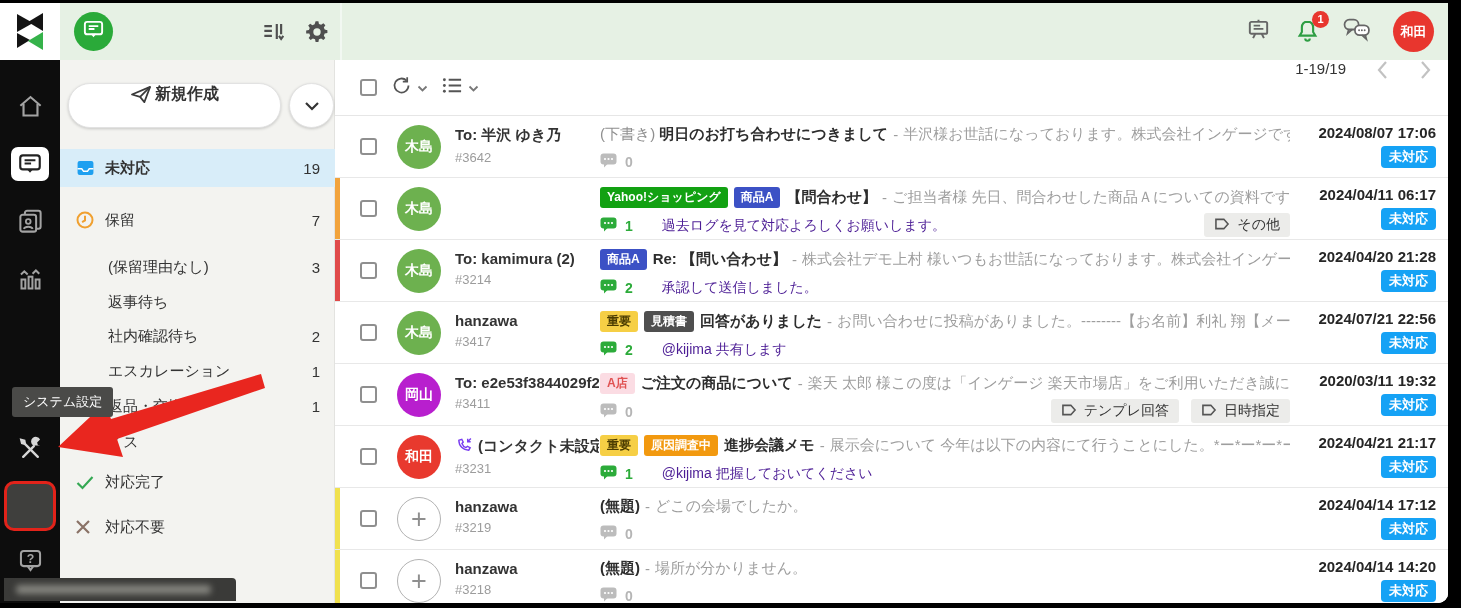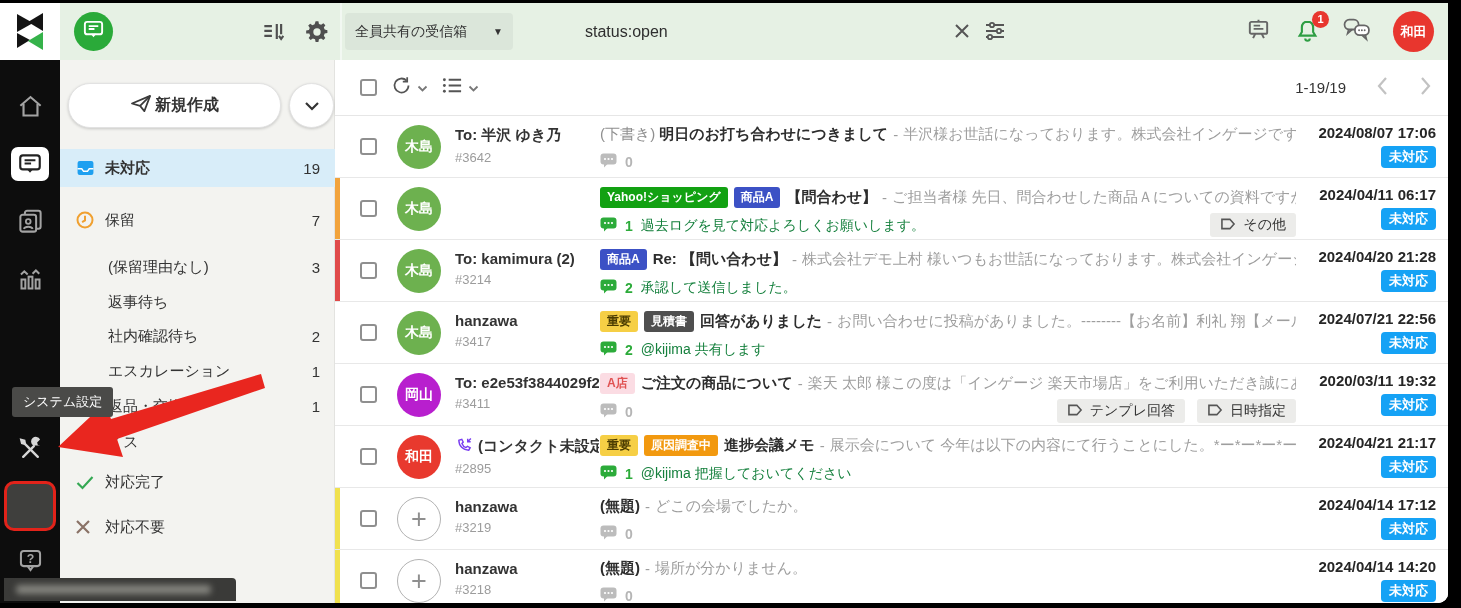--- a/index.html
+++ b/index.html
@@ -40,64 +40,64 @@
   .nav-active-bg{position:absolute;width:38px;height:34px;background:#fff;border-radius:7px;}
   .nav-item svg{position:relative;}
   .nav-highlight{position:absolute;left:4px;top:421px;width:52px;height:50px;background:#3f3f3d;
           border:3px solid #e2231a;border-radius:10px;box-sizing:border-box;z-index:3;}
 
   
   .tree-panel{position:absolute;left:60px;top:57px;width:275px;bottom:0;background:#f3f3f0;
           border-right:1px solid #e3e3e0;box-sizing:border-box;}
   .compose-btn{position:absolute;left:8px;top:23px;width:211px;height:43px;background:#fff;
           border:1px solid #e2e2e2;border-radius:22px;box-shadow:0 1px 3px rgba(0,0,0,.18);
-          display:flex;align-items:center;justify-content:center;gap:2px;
+          display:flex;justify-content:center;gap:2px;
           font-size:16px;font-weight:bold;color:#333;cursor:pointer;}
   .compose-caret{position:absolute;left:229px;top:23px;width:43px;height:43px;background:#fff;
           border:1px solid #e2e2e2;border-radius:50%;box-shadow:0 1px 3px rgba(0,0,0,.18);
           display:flex;align-items:center;justify-content:center;cursor:pointer;}
   .tree-item{position:absolute;left:0;width:275px;height:38px;display:flex;align-items:center;
           cursor:pointer;font-size:15px;color:#333;}
   .tree-item .t-icon{width:22px;margin-left:15px;display:flex;}
   .tree-item .t-label{margin-left:8px;white-space:nowrap;}
   .tree-item.sub .t-label{margin-left:48px;}
   .tree-item .t-count{position:absolute;right:15px;font-size:15px;color:#333;}
   .tree-item.active{background:#d8edf9;}
   .tree-item.active .t-label{font-weight:bold;}
 
   
   .list{position:absolute;left:335px;top:57px;right:0;bottom:0;background:#fff;}
   .list-toolbar{position:absolute;left:0;right:0;top:0;height:55px;border-bottom:1px solid #e6e6e6;}
   .cb{display:inline-block;width:17px;height:17px;border:2px solid #8f8f8f;border-radius:3px;
           background:#fff;box-sizing:border-box;cursor:pointer;}
   .tb-left{position:absolute;left:25px;top:0;height:55px;display:flex;align-items:center;gap:14px;}
-  .tb-right{position:absolute;right:16px;top:0;height:55px;display:flex;align-items:center;gap:30px;}
+  .tb-right{position:absolute;right:16px;top:0;height:55px;display:flex;gap:30px;}
   .tb-range{font-size:15px;color:#333;}
   .tb-group{display:flex;align-items:center;gap:5px;cursor:pointer;}
   .rows{position:absolute;left:0;right:0;top:56px;}
   .row{position:relative;height:62px;border-bottom:1px solid #e8e8e8;box-sizing:border-box;background:#fff;}
   .stripe{position:absolute;left:0;top:0;width:5px;height:100%;}
   .row .cb{position:absolute;left:25px;top:22px;}
   .avatar{position:absolute;left:62px;top:9px;width:44px;height:44px;border-radius:50%;
           color:#fff;font-size:14px;font-weight:bold;display:flex;align-items:center;justify-content:center;}
   .avatar.plus{background:#fff;border:1.5px solid #b3b3b3;color:#8f8f8f;font-size:27px;font-weight:300;box-sizing:border-box;}
   .namecol{position:absolute;left:120px;top:10px;width:144px;overflow:hidden;}
   .name{font-size:15px;font-weight:600;color:#333;white-space:nowrap;display:flex;align-items:center;gap:4px;}
   .tid{font-size:13px;color:#9c9c9c;margin-top:5px;}
-  .maincol{position:absolute;left:265px;right:152px;top:9px;}
+  .maincol{position:absolute;left:265px;right:158px;top:9px;}
   .line1{white-space:nowrap;overflow:hidden;font-size:15px;display:flex;align-items:center;}
   .prefix{color:#8f8f8f;margin-right:4px;}
   .lbl{display:inline-block;font-size:12px;font-weight:bold;border-radius:3px;
           padding:2px 7px;margin-right:6px;white-space:nowrap;flex:none;}
   .subj{font-weight:bold;color:#2d2d2d;flex:none;}
   .sep{color:#9e9e9e;margin:0 5px;flex:none;}
   .preview{color:#9e9e9e;overflow:hidden;white-space:nowrap;}
   .line2{position:relative;margin-top:8px;height:20px;display:flex;align-items:center;gap:8px;}
   .c-count{font-size:14px;font-weight:bold;}
-  .c-text{font-size:14px;color:#15803d;}
+  .c-text{font-size:14px;color:#4c1d95;margin-left:21px;}
   .tags{position:absolute;right:0;top:-3px;display:flex;gap:12px;}
   .tag{background:#ececea;border-radius:3px;padding:3px 10px;font-size:14px;color:#333;
           display:flex;align-items:center;gap:7px;cursor:pointer;white-space:nowrap;}
   .rightcol{position:absolute;right:12px;top:8px;text-align:right;}
   .rdate{font-size:15px;font-weight:600;color:#262626;white-space:nowrap;}
   .status{display:inline-block;margin-top:5px;background:#15a2f5;color:#fff;font-size:13px;
           font-weight:bold;border-radius:4px;padding:2px 8px;}
 
   
   .tooltip{position:absolute;left:12px;top:387px;background:#4a4a48;color:#fff;font-size:13px;
@@ -134,36 +134,20 @@
           <path d="M4 6.5h7M4 11h7M4 15.5h7"></path>
           <path d="M15.5 4.5v14M19.5 4.5v9.5"></path>
           <path d="M17.5 15.5l2 2.8 2-2.8"></path>
         </svg></span>
     <span class="hdr-icon" style="left:244px"><svg width="26" height="26" viewBox="0 0 24 24">
           <path d="M10.7 2h2.6l.5 2.5 2 .8 2.1-1.4 1.8 1.8-1.4 2.1.8 2 2.5.5v2.6l-2.5.5-.8 2 1.4 2.1-1.8 1.8-2.1-1.4-2 .8-.5 2.5h-2.6l-.5-2.5-2-.8-2.1 1.4-1.8-1.8 1.4-2.1-.8-2L2 13.3v-2.6l2.5-.5.8-2-1.4-2.1 1.8-1.8 2.1 1.4 2-.8z" fill="#4f4f4f"></path>
           <circle cx="12" cy="12" r="3.4" fill="#e6f1e4"></circle>
         </svg></span>
     <div class="hdr-divider"></div>
 
-    <div class="search-group">
-      <div class="inbox-select">
-        <span>全員共有の受信箱</span>
-        <span class="caret">▼</span>
-      </div>
-      <div class="search-text">status:open</div>
-      <span class="hdr-icon" style="left:608px;top:19px;width:18px;height:18px"><svg width="18" height="18" viewBox="0 0 18 18" stroke="#555" stroke-width="2">
-            <path d="M3 3l12 12M15 3 3 15"></path>
-          </svg></span>
-      <span class="hdr-icon" style="left:638px;top:17px;width:24px;height:22px"><svg width="24" height="22" viewBox="0 0 24 22" stroke="#555" stroke-width="1.8" fill="#e6f1e4">
-            <path d="M3 5h18M3 11h18M3 17h18"></path>
-            <circle cx="9" cy="5" r="2.2"></circle>
-            <circle cx="16" cy="11" r="2.2"></circle>
-            <circle cx="7" cy="17" r="2.2"></circle>
-          </svg></span>
-    </div>
 
     <div class="right-icons">
       <span style="cursor:pointer"><svg width="27" height="26" viewBox="0 0 24 24" fill="none" stroke="#666" stroke-width="1.8">
             <rect x="4" y="4.5" width="16" height="11" rx="1.5"></rect>
             <path d="M7.5 8h6M7.5 11h9" stroke-width="1.6"></path>
             <path d="M9 15.5 7 19.5M15 15.5 17 19.5M12 2.5v2"></path>
           </svg></span>
       <span class="bell-wrap">
         <span><svg width="27" height="27" viewBox="0 0 24 24" fill="none" stroke="#2f9e44" stroke-width="1.9">
               <path d="M12 3.2c-3.3 0-5 2.3-5 5.1v4.1L5 15.7h14l-2-3.3V8.3c0-2.8-1.7-5.1-5-5.1z"></path>
@@ -511,21 +495,21 @@
         </div>
         <div class="row">
           <span class="stripe" style="background:transparent"></span>
           <span class="cb"></span>
           <span class="avatar" style="background:#e8392e">和田</span>
           <span class="namecol">
             <span class="name"><span><svg width="19" height="17" viewBox="0 0 24 24" fill="none" stroke="#7a3df0" stroke-width="2">
                   <path d="M4 6c0 8 6 14 14 14l2-3.5-3.8-2-2 1.8c-2.8-1-4.8-3-5.8-5.8l1.8-2-2-3.8z"></path>
                   <path d="M21 3.5l-4.5 4.5M16.5 3.8v4.2h4.2"></path>
                 </svg></span>(コンタクト未設定)</span>
-            <span class="tid" style="display:block">#2895</span>
+            <span class="tid" style="display:block">#3231</span>
           </span>
           <span class="maincol" style="display:block">
             <span class="line1">
               <span class="lbl" style="background:#f6cf45;color:#4a3b00">重要</span>
               <span class="lbl" style="background:#f2990f;color:#ffffff">原因調査中</span>
               <span class="subj">進捗会議メモ</span>
               <span class="sep">-</span>
               <span class="preview">展示会について 今年は以下の内容にて行うことにした。*ー*ー*ー*ー*ー*…</span>
             </span>
             <span class="line2">

